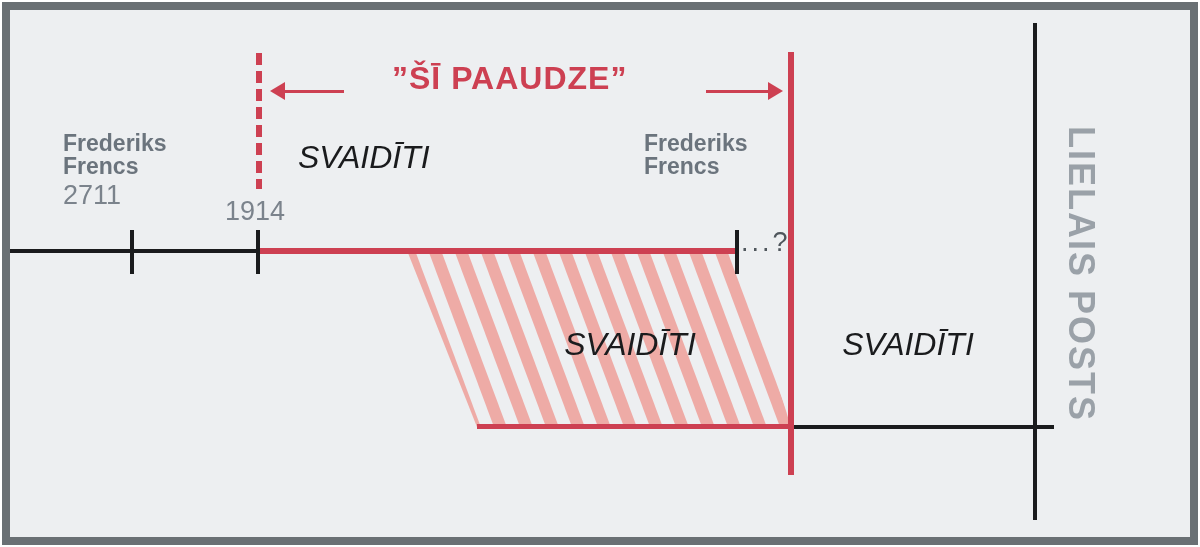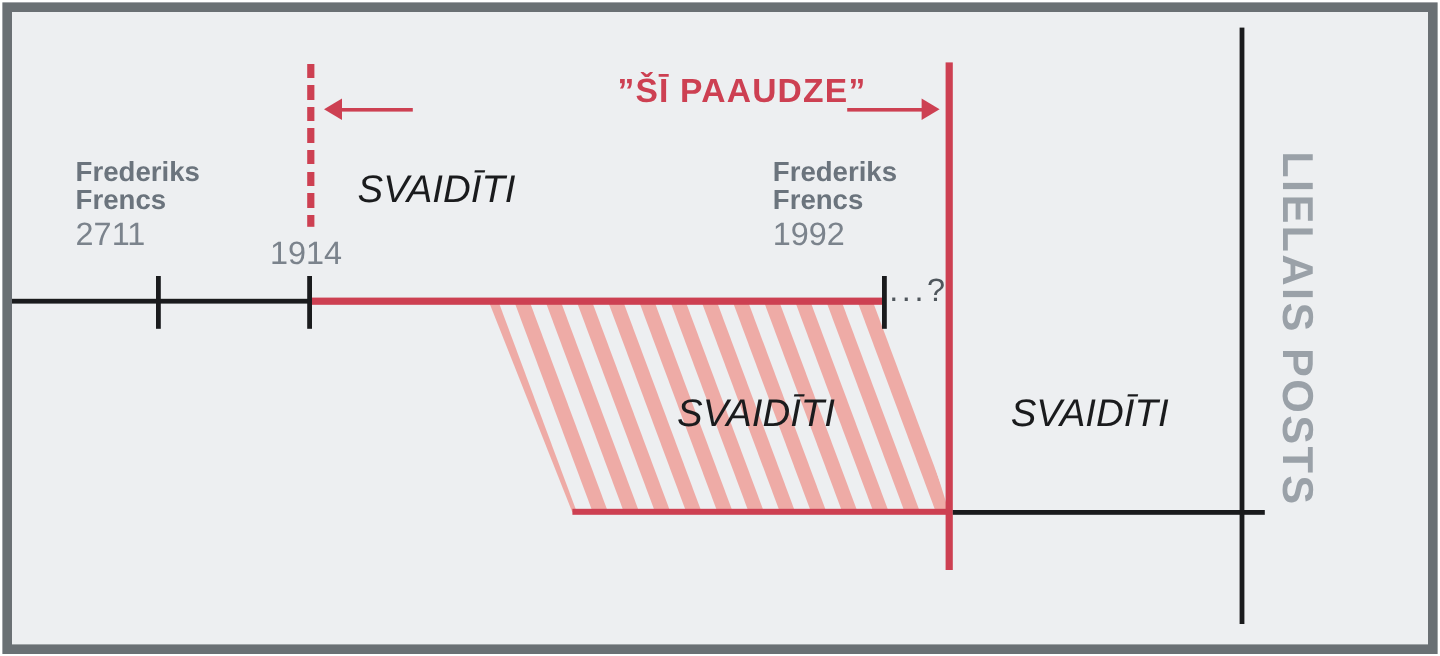--- a/index.html
+++ b/index.html
@@ -12,22 +12,22 @@
     box-sizing:border-box;background:var(--c-bg);border:8px solid var(--c-border);
   }
   .abs{position:absolute;}
   
   .dashed-line{
     left:256px;top:53px;width:6px;height:136px;
     background:repeating-linear-gradient(to bottom,var(--c-red) 0 12px,transparent 12px 18px);
   }
   .red-vertical{left:788px;top:52px;width:6px;height:423px;background:var(--c-red);}
   .title{
-    left:392px;top:60px;width:330px;text-align:right;
-    color:var(--c-red);font-size:28px;font-weight:700;letter-spacing:1px;white-space:nowrap;
+    left:392px;top:60px;width:330px;text-align:left;
+    color:var(--c-red);font-size:32px;font-weight:700;letter-spacing:1px;white-space:nowrap;
   }
   .arrow-line{height:3px;background:var(--c-red);top:90px;}
   .arrow-line.left{left:277px;width:67px;}
   .arrow-line.right{left:706px;width:63px;}
   .arrow-head{width:0;height:0;top:82px;}
   .arrow-head.left{left:270px;border-top:9px solid transparent;border-bottom:9px solid transparent;border-right:15px solid var(--c-red);}
   .arrow-head.right{left:768px;border-top:9px solid transparent;border-bottom:9px solid transparent;border-left:15px solid var(--c-red);}
   
   .tl-black{left:10px;top:249px;width:248px;height:4px;background:var(--c-ink);}
   .tl-red{left:258px;top:248px;width:479px;height:6px;background:var(--c-red);}
@@ -115,20 +115,19 @@
 
   <div class="abs person leftp">
     <span class="nm">Frederiks</span>
     <span class="nm">Frencs</span>
     <span class="yr">2711</span>
   </div>
   <div class="abs year1914">1914</div>
   <div class="abs person rightp">
     <span class="nm">Frederiks</span>
     <span class="nm">Frencs</span>
-    <span class="yr">1992</span>
   </div>
 
   <div class="abs svaiditi sv-top">SVAIDĪTI</div>
   <div class="abs svaiditi sv-mid">SVAIDĪTI</div>
   <div class="abs svaiditi sv-right">SVAIDĪTI</div>
   <div class="abs side-label">LIELAIS POSTS</div>
 </div>
 
 </body></html>

